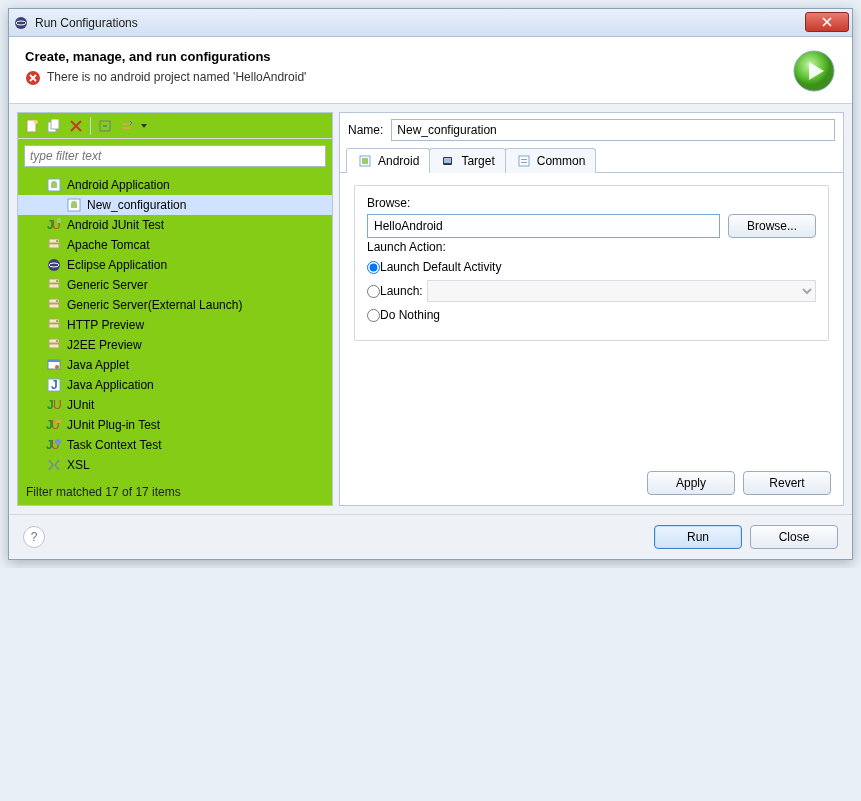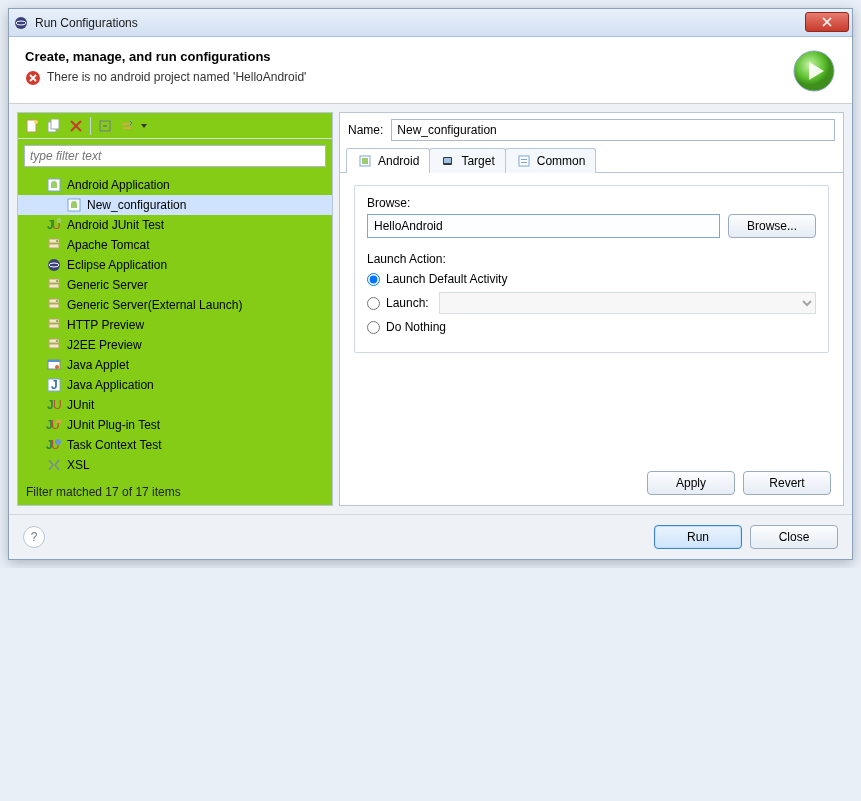--- a/index.html
+++ b/index.html
@@ -30,25 +30,25 @@
   .filterstatus{padding:6px 8px;color:#222}
   .rightpane{flex:1;border:1px solid #b7c6d8;background:#fff;display:flex;flex-direction:column}
   .namerow{display:flex;align-items:center;padding:6px 8px;gap:8px}
   .namerow input{flex:1;height:22px;border:1px solid #abb9cc;padding:2px 5px}
   .tabs{display:flex;padding:0 6px;border-bottom:1px solid #b7c6d8}
   .tab{display:flex;align-items:center;gap:5px;padding:4px 10px;border:1px solid #b7c6d8;border-bottom:none;background:#f4f7fb;margin-right:-1px;cursor:pointer;border-radius:3px 3px 0 0;position:relative;top:1px}
   .tab.active{background:#fff;z-index:2}
   .tabbody{flex:1;padding:10px 14px;border-top:none}
   .fgroup{border:1px solid #cfd9e6;border-radius:2px;padding:10px 12px 12px;margin-top:2px}
   .flabel{margin-bottom:4px}
-  .projrow{display:flex;gap:8px;margin-bottom:14px}
+  .projrow{display:flex;gap:8px;margin-bottom:2px}
   .projrow input{flex:1;height:24px;border:1px solid #7aa7d6;padding:2px 6px;background:#fdfeff}
   .btn{height:24px;padding:0 14px;border:1px solid #9aabc0;background:linear-gradient(#fcfdfe,#e5ecf4);border-radius:4px;cursor:pointer}
   .btn-wide{width:88px}
-  .radio-row{display:flex;align-items:center;gap:6px;margin:6px 0}
+  .radio-row{display:flex;align-items:center;margin:6px 0}
   .radio-row input[type=radio]{margin:0}
   .launch-sel{flex:1;height:22px;border:1px solid #c7d0dc;background:#f4f4f4;margin-left:4px}
   .rbuttons{display:flex;justify-content:flex-end;gap:8px;padding:10px 12px}
   .footer{display:flex;justify-content:space-between;align-items:center;padding:10px 14px;background:#eef2f6;border-top:1px solid #d0d8e2}
   .footer-btns{display:flex;gap:8px}
   .btn-primary{border:1px solid #3c83c8;background:linear-gradient(#eaf3fd,#cfe4fb);box-shadow:0 0 0 1px #bfe0ff inset}
   .help{width:22px;height:22px;border:1px solid #b9c5d4;border-radius:50%;display:flex;align-items:center;justify-content:center;color:#6a7a8d;cursor:pointer;background:#fff}
 </style>
 </head>
 <body>

